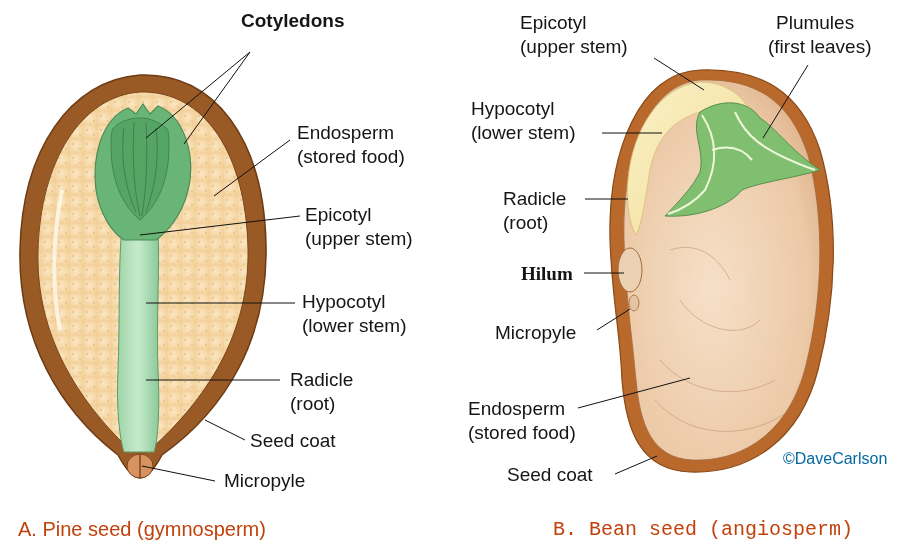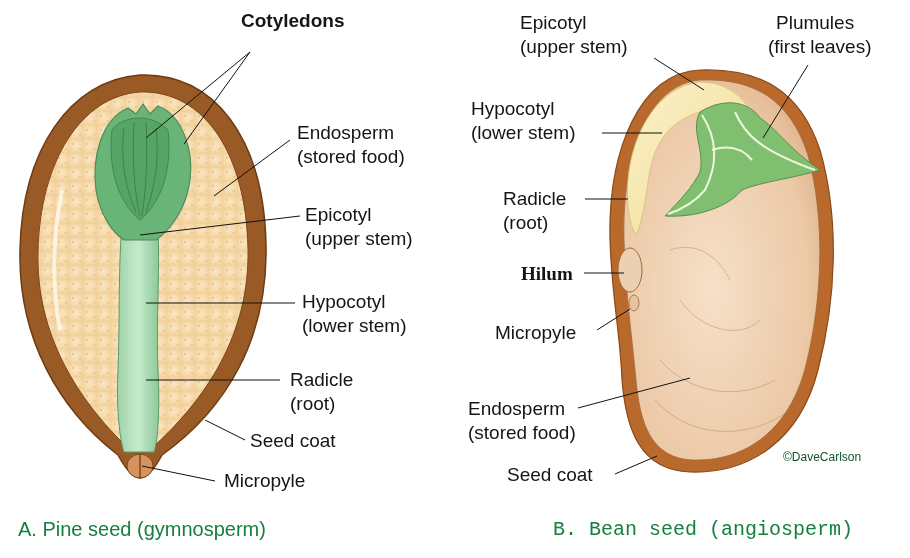--- a/index.html
+++ b/index.html
@@ -1,22 +1,22 @@
 <!DOCTYPE html>
 <html><head>
 <meta charset="utf-8">
 <style>
   html, body { margin:0; padding:0; background:#ffffff; }
   body { width:910px; height:558px; position:relative; overflow:hidden;
          font-family:"Liberation Sans", sans-serif; color:#111; }
   svg#diagram { position:absolute; left:0; top:0; }
   .lbl { position:absolute; font-size:19px; line-height:22px; color:#151515; white-space:nowrap; }
   .lbl.bold { font-weight:bold; }
-  .cap { position:absolute; font-size:20px; color:#15803d; white-space:nowrap; }
-  .credit { position:absolute; font-size:12px; color:#14532d; white-space:nowrap; }
+  .cap { position:absolute; font-size:20px; color:#c2410c; white-space:nowrap; }
+  .credit { position:absolute; font-size:16px; color:#0369a1; white-space:nowrap; }
 </style>
 </head>
 <body>
 
 <svg id="diagram" width="910" height="558" viewBox="0 0 910 558">
   <defs>
     <radialGradient id="endoGrad" cx="40%" cy="40%" r="70%">
       <stop offset="0%" stop-color="#fbe6c2"></stop>
       <stop offset="100%" stop-color="#f2cf96"></stop>
     </radialGradient>

